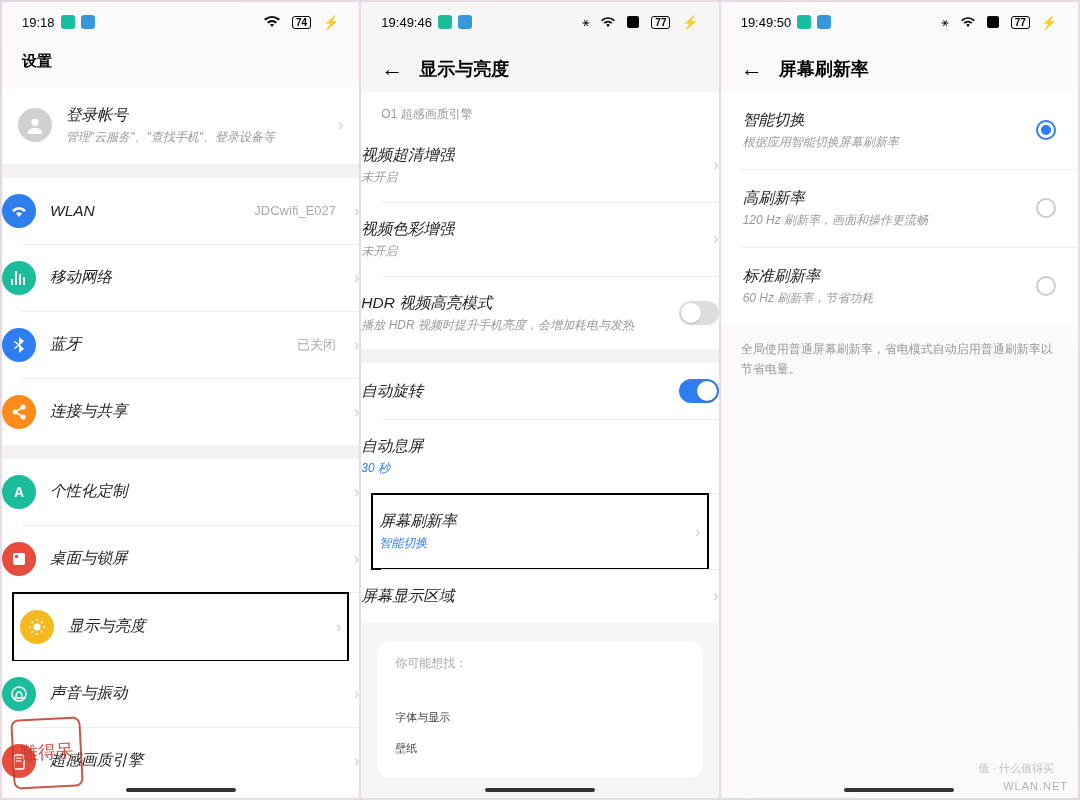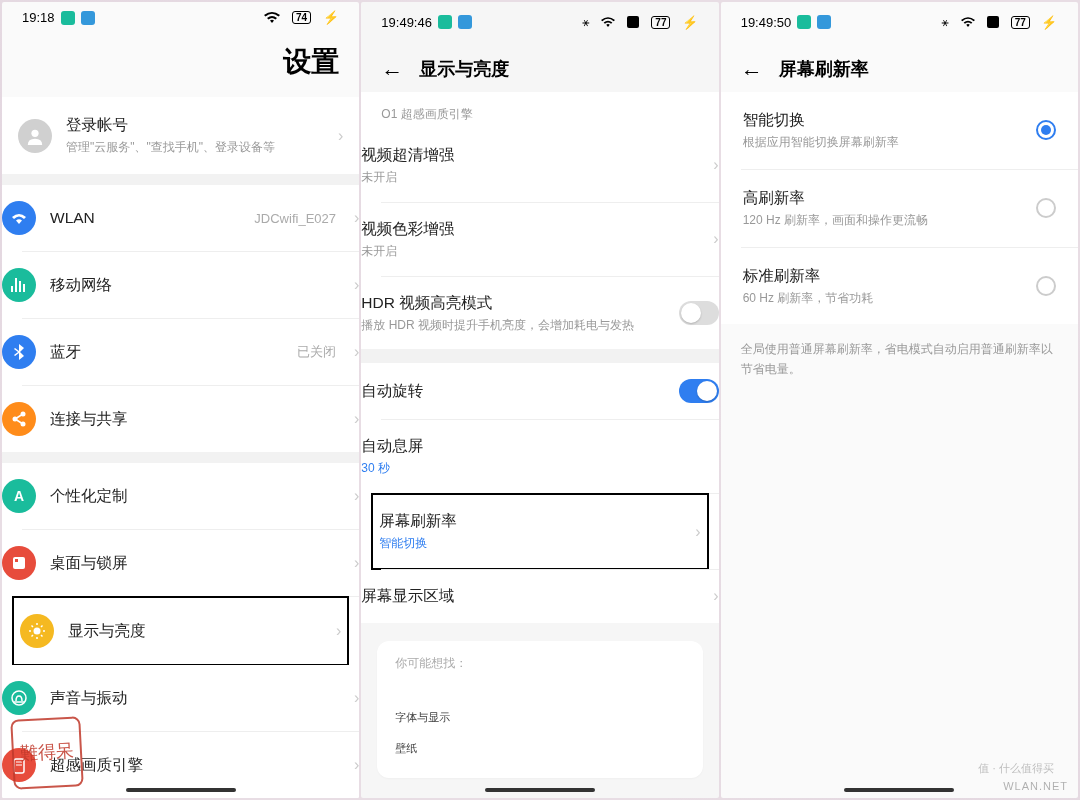--- a/index.html
+++ b/index.html
@@ -20,34 +20,34 @@
     padding: 0 20px; font-size: 13px; font-weight: 500; color: #000;
   }
   .statusbar .left { display: flex; align-items: center; gap: 6px; }
   .statusbar .right { display: flex; align-items: center; gap: 12px; }
   .pill { display:inline-block; width:14px; height:14px; border-radius:3px; }
   .pill.green { background:#1abc9c; }
   .pill.blue { background:#3498db; }
   .batt { border:1px solid #000; border-radius:3px; padding:0 3px; font-size:10px; font-weight:600; }
   .header { display:flex; align-items:center; padding: 14px 20px 10px; gap:16px; }
   .header h1 { font-size: 18px; font-weight: 600; }
-  .page-title { font-size: 28px; font-weight: 600; padding: 10px 20px 16px; text-align: right; }
+  .page-title { font-size: 15px; font-weight: 600; padding: 10px 20px 16px; }
   .section { background:#fff; }
   .gap { height: 14px; background:#f2f2f2; }
   .divider { height:1px; background:#eee; margin-left:20px; }
   .row {
     display:flex; align-items:center; padding: 16px 0; gap:14px; position:relative;
     background:#fff;
   }
   .row.tall { padding: 18px 16px; }
   .row .icon-circ {
     width: 34px; height:34px; border-radius:50%; display:flex; align-items:center; justify-content:center;
     color:#fff; flex-shrink:0;
   }
-  .row .texts { flex:1; min-width:0; }
+  .row .texts { flex:1; min-width:0;font-style:italic; }
   .row .title { font-size: 15.5px; color:#222; }
   .row .sub { font-size: 12px; color:#999; margin-top:3px; line-height:1.4; }
   .row .sub.link { color:#2f7ef0; }
   .row .value { font-size: 13px; color:#aaa; margin-right:4px; }
   .chev { color:#ccc; font-size:16px; flex-shrink:0; }
   .toggle {
     width:40px; height:24px; border-radius:12px; background:#ddd; position:relative; flex-shrink:0;
   }
   .toggle::after { content:''; position:absolute; width:20px; height:20px; border-radius:50%; background:#fff; top:2px; left:2px; box-shadow:0 1px 2px rgba(0,0,0,.2); }
   .toggle.on { background:#2f7ef0; }

